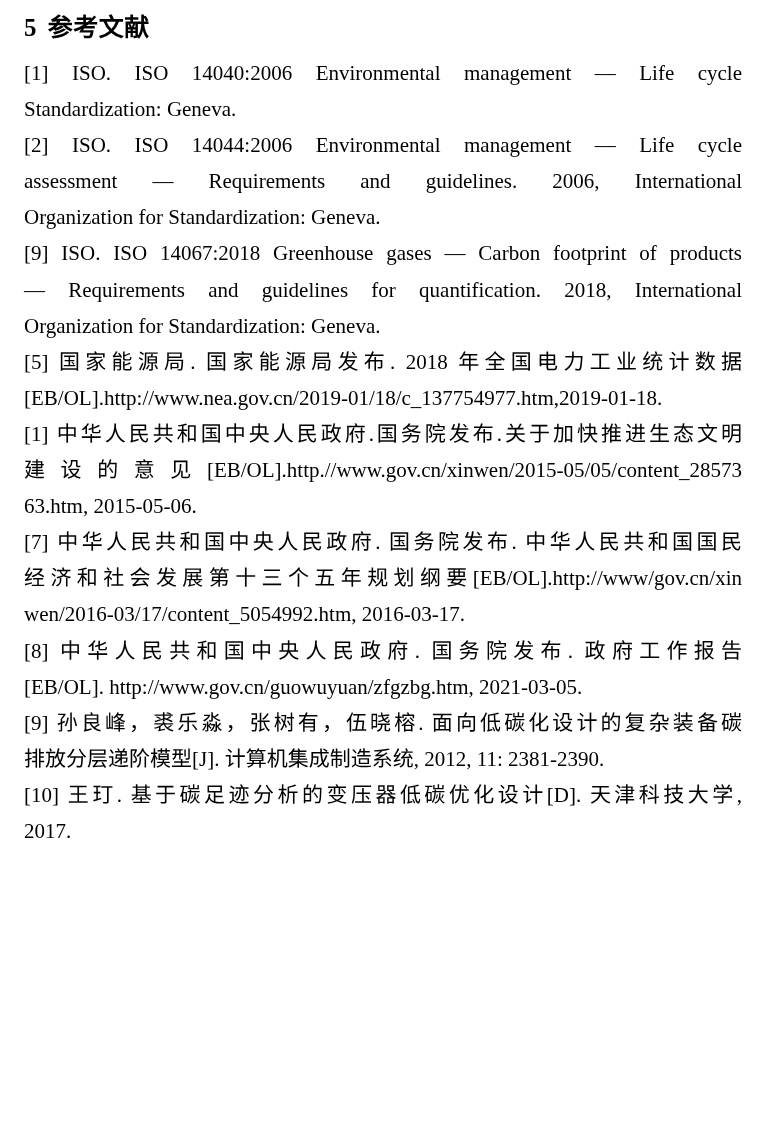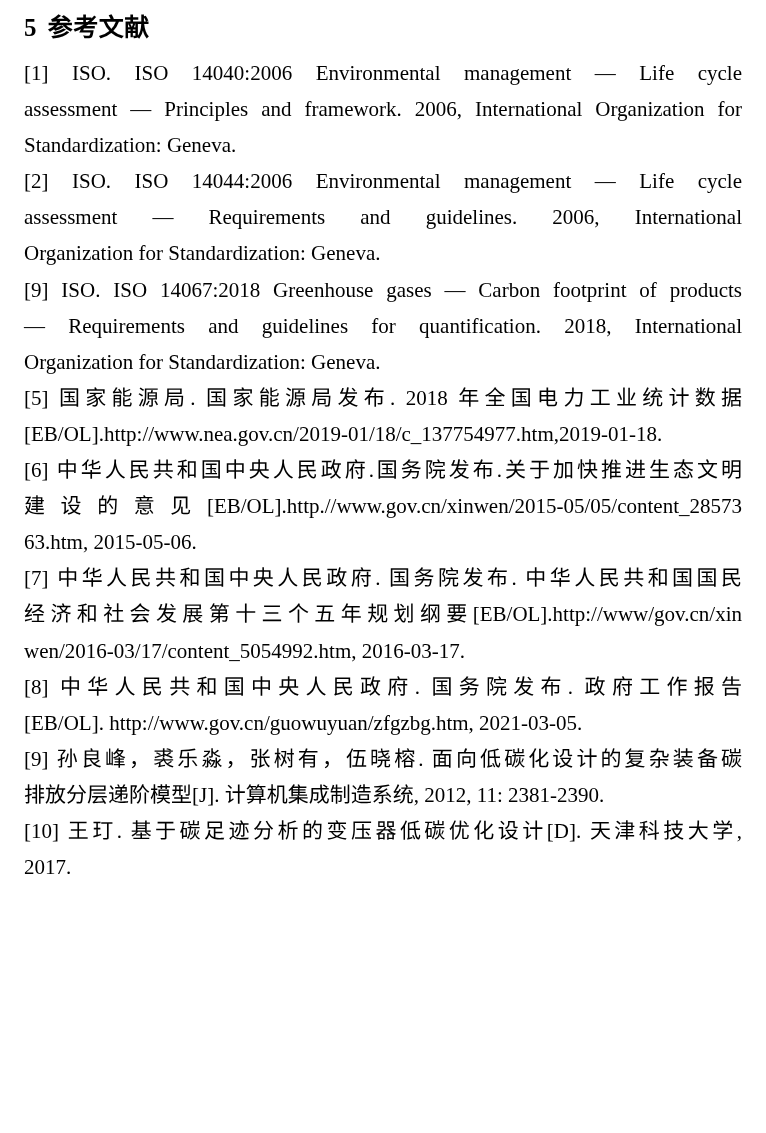--- a/index.html
+++ b/index.html
@@ -53,21 +53,20 @@
 <body>
 
 <div class="page">
 
   <h1 class="heading">5 参考文献</h1>
 
   <div class="refs">
 
     <p class="ref">
       <span class="line">[1] ISO. ISO 14040:2006 Environmental management — Life cycle</span>
-      <span class="line">assessment — Principles and framework. 2006, International Organization for</span>
       <span class="line end">Standardization: Geneva.</span>
     </p>
 
     <p class="ref">
       <span class="line">[2] ISO. ISO 14044:2006 Environmental management — Life cycle</span>
       <span class="line">assessment — Requirements and guidelines. 2006, International</span>
       <span class="line end">Organization for Standardization: Geneva.</span>
     </p>
 
     <p class="ref">
@@ -76,21 +75,21 @@
       <span class="line end">Organization for Standardization: Geneva.</span>
     </p>
 
 
     <p class="ref">
       <span class="line">[5] 国家能源局. 国家能源局发布. 2018 年全国电力工业统计数据</span>
       <span class="line end">[EB/OL].http://www.nea.gov.cn/2019-01/18/c_137754977.htm,2019-01-18.</span>
     </p>
 
     <p class="ref">
-      <span class="line">[6] 中华人民共和国中央人民政府.国务院发布.关于加快推进生态文明</span>
+      <span class="line">[1] 中华人民共和国中央人民政府.国务院发布.关于加快推进生态文明</span>
       <span class="line">建设的意见[EB/OL].http.//www.gov.cn/xinwen/2015-05/05/content_28573</span>
       <span class="line end">63.htm, 2015-05-06.</span>
     </p>
 
     <p class="ref">
       <span class="line">[7] 中华人民共和国中央人民政府. 国务院发布. 中华人民共和国国民</span>
       <span class="line">经济和社会发展第十三个五年规划纲要[EB/OL].http://www/gov.cn/xin</span>
       <span class="line end">wen/2016-03/17/content_5054992.htm, 2016-03-17.</span>
     </p>
 

